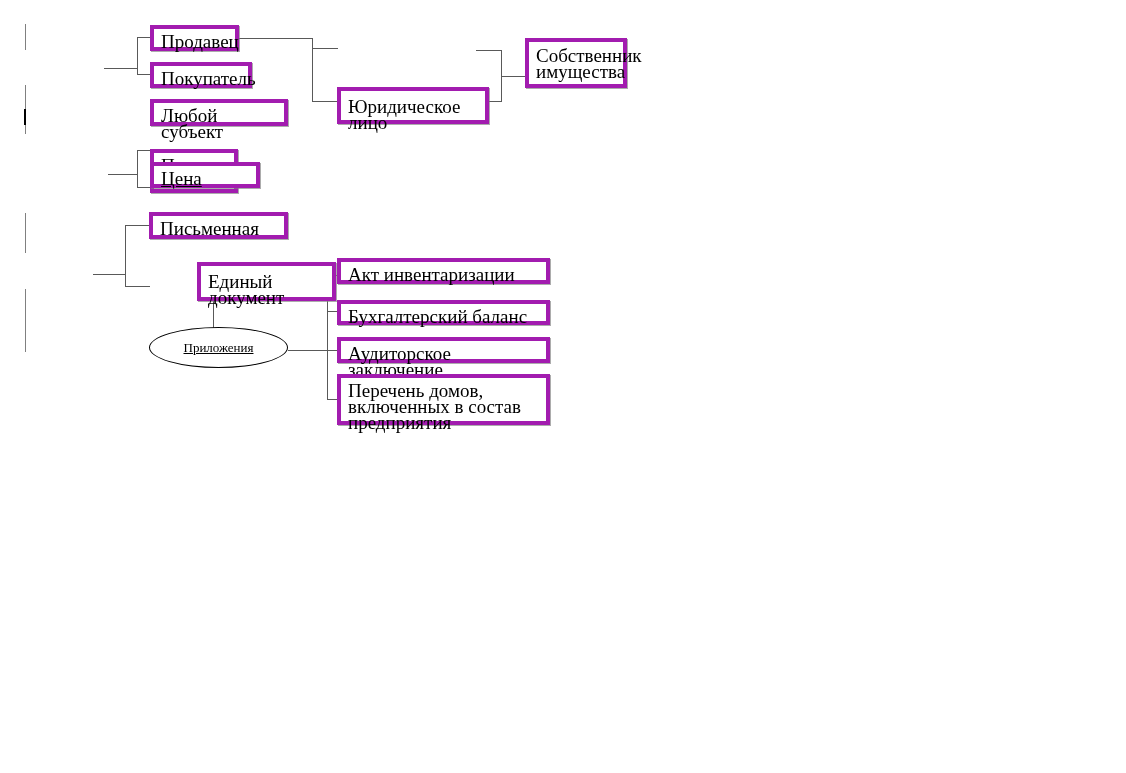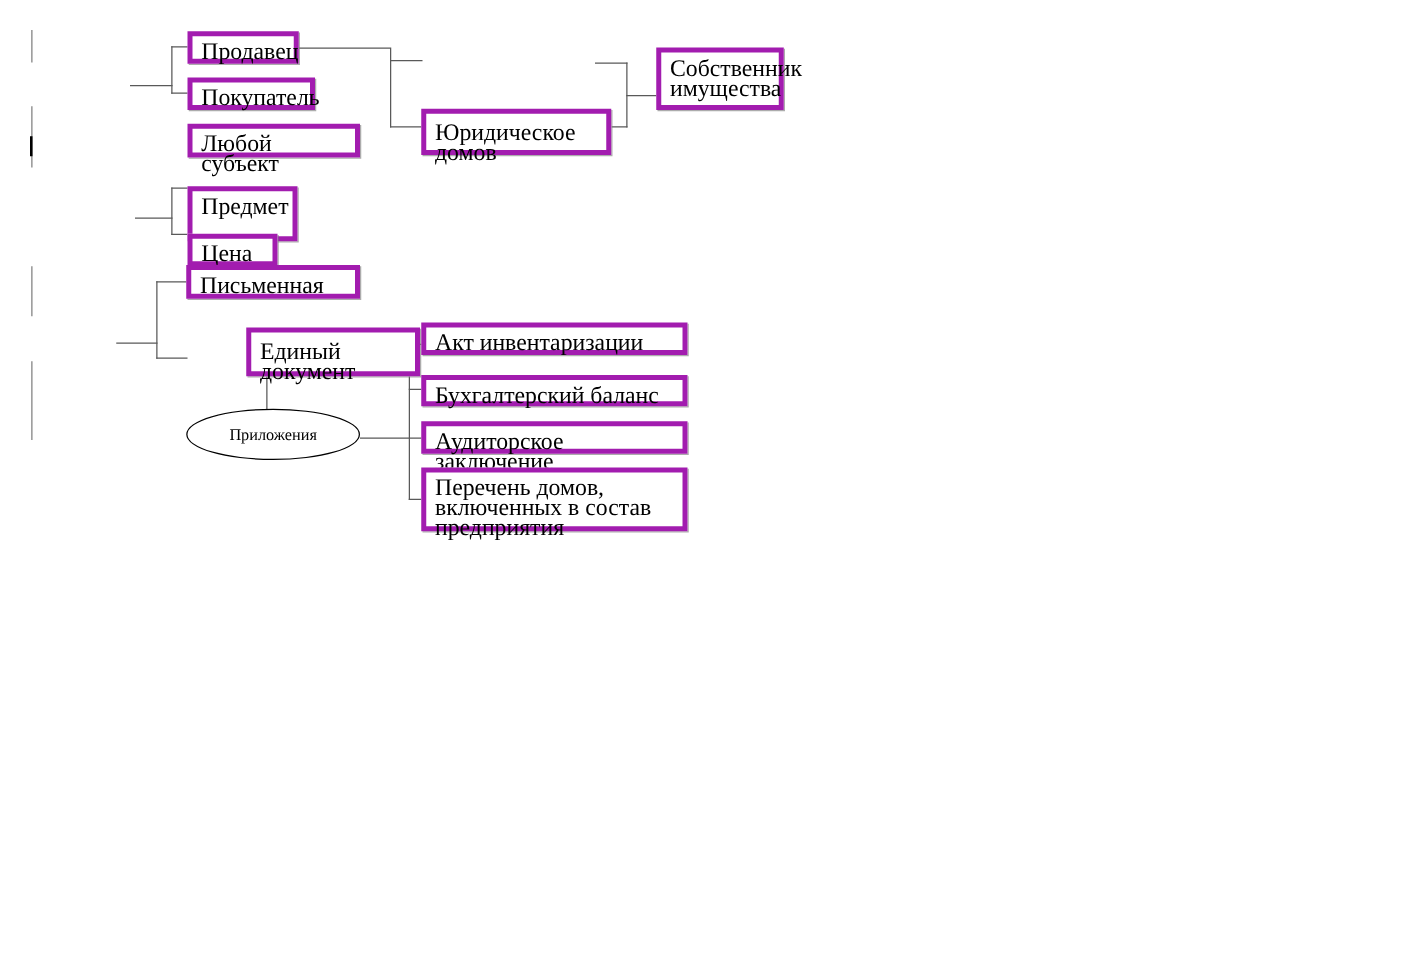--- a/index.html
+++ b/index.html
@@ -92,32 +92,32 @@
   <div class="line" style="left:327px;top:399px;width:11px;height:1px;"></div>
 
   <div class="node" style="left:150px;top:25px;width:89px;height:26px;">Продавец</div>
 
   <div class="node" style="left:150px;top:62px;width:102px;height:26px;">Покупатель</div>
 
   <div class="node" style="left:150px;top:99px;width:138px;height:27px;">Любой субъект</div>
 
   <div class="node" style="left:150px;top:149px;width:88px;height:44px;">Предмет</div>
 
-  <div class="node" style="left:150px;top:187px;width:72px;height:26px;">Цена</div>
+  <div class="node" style="left:150px;top:162px;width:110px;height:26px;text-decoration:underline;">Цена</div>
 
   <div class="node" style="left:149px;top:212px;width:139px;height:27px;">Письменная</div>
 
   <div class="node" style="left:149px;top:262px;width:139px;height:39px;padding-top:8px;margin-left:48px;">Единый документ</div>
 
 
-  <div class="node" style="left:337px;top:87px;width:152px;height:37px;padding-top:8px;">Юридическое домов</div>
+  <div class="node" style="left:337px;top:87px;width:152px;height:37px;padding-top:8px;">Юридическое лицо</div>
 
   <div class="node" style="left:525px;top:38px;width:102px;height:50px;padding-top:6px;">Собственник имущества</div>
 
-  <div class="ellipse" style="left:149px;top:327px;width:139px;height:41px;">Приложения</div>
+  <div class="ellipse" style="left:149px;top:327px;width:139px;height:41px;text-decoration:underline;">Приложения</div>
 
   <div class="node" style="left:337px;top:258px;width:213px;height:26px;">Акт инвентаризации</div>
 
   <div class="node" style="left:337px;top:300px;width:213px;height:25px;">Бухгалтерский баланс</div>
 
   <div class="node" style="left:337px;top:337px;width:213px;height:26px;">Аудиторское заключение</div>
 
   <div class="node" style="left:337px;top:374px;width:213px;height:51px;">Перечень домов, включенных в состав предприятия</div>
 
 </div>

